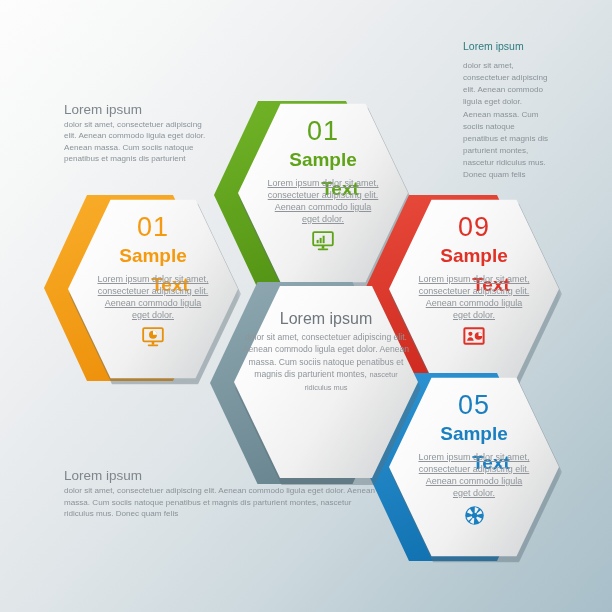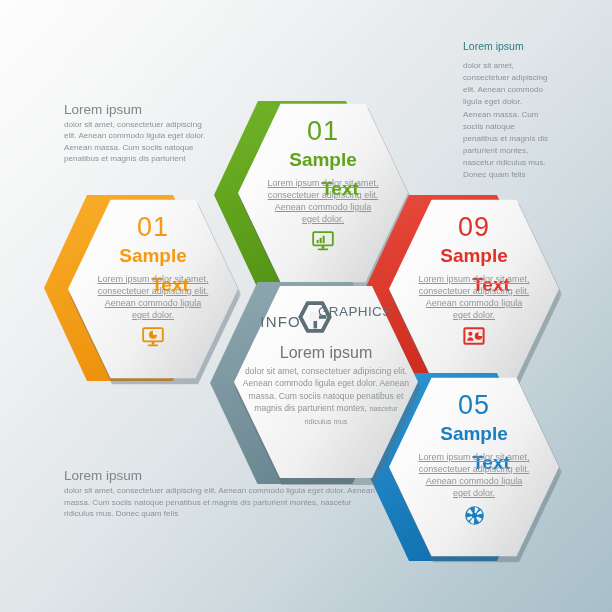--- a/index.html
+++ b/index.html
@@ -219,33 +219,20 @@
         </svg>
       </div>
     </div>
   </div>
 
   <div class="hexwrap" style="left:228px; top:282px; width:186px; height:200px;">
     <div class="hex-back" style="left:-18px; top:-3px; width:190px; height:208px; background:linear-gradient(160deg,#90A9B2,#627f89);"></div>
     <div class="hex-shadow" style="left:7px; top:6px; width:186px; height:200px;"></div>
     <div class="hex-face" style="left:6px; top:0; width:184px; height:200px;"></div>
     <div class="center-inner" style="left:6px; top:0; width:184px; height:200px; padding-top:18px;">
-      <div class="logo">
-        <span class="logo-info">INFO</span>
-        <span class="logo-g">
-          <svg width="34" height="34" viewBox="0 0 34 34">
-            <path d="M9.6 3.2 L24.4 3.2 L31.6 17 L24.4 30.8 L9.6 30.8 L2.4 17 Z" fill="none" stroke="#5e7077" stroke-width="3.6"></path>
-            <rect x="15.5" y="15.4" width="13" height="3.4" fill="#5e7077"></rect>
-            <rect x="15.5" y="15.4" width="3.6" height="13" fill="#5e7077"></rect>
-            <rect x="12" y="12" width="9" height="9" fill="#f3f3f3"></rect>
-            <path d="M9.6 3.2 L24.4 3.2 L31.6 17 L24.4 30.8 L9.6 30.8 L2.4 17 Z" fill="none" stroke="#5e7077" stroke-width="3.6"></path>
-          </svg>
-        </span>
-        <span class="logo-graphics">GRAPHICS</span>
-      </div>
       <div class="c-title">Lorem ipsum</div>
       <div class="c-body">
         <span>dolor sit amet, consectetuer adipiscing elit. Aenean commodo ligula eget dolor. Aenean massa. Cum sociis natoque penatibus et magnis dis parturient montes,</span>
         <span class="sm">nascetur ridiculus mus</span>
       </div>
     </div>
   </div>
 
   <div class="tblock t-left">
     <h3>Lorem ipsum</h3>

